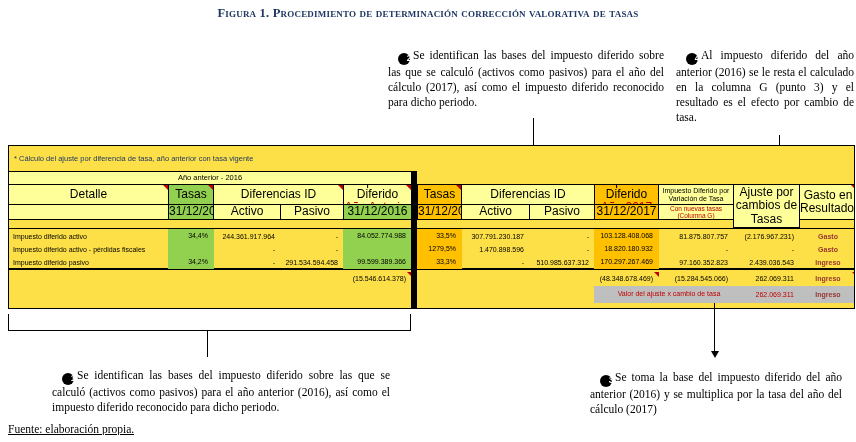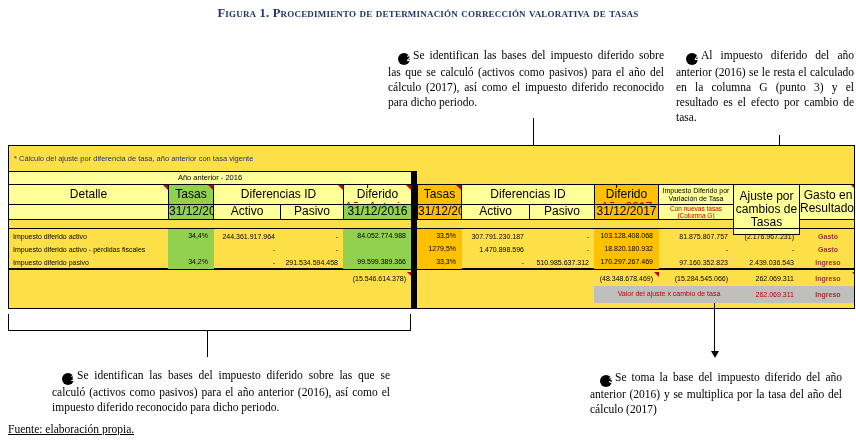--- a/index.html
+++ b/index.html
@@ -100,21 +100,21 @@
   <div class="c yl bd hdr" style="left:452px;top:38px;width:134px;height:21px;">
       <span>Diferencias ID</span>
     </div>
   <div class="c or bd hdr" style="left:585px;top:38px;width:65px;height:21px;">
       <span>Impuesto Diferido</span>
       <span class="red">Año 2017</span>
     </div>
   <div class="c yl bd hdr" style="left:649px;top:38px;width:76px;height:21px;font-size:7px;">
       <span>Impuesto Diferido por Variación de Tasa</span>
     </div>
-  <div class="c yl bd hdr" style="left:724px;top:38px;width:67px;height:51px;">
+  <div class="c yl bd hdr" style="left:724px;top:38px;width:67px;height:44px;">
       <span>Ajuste por cambios de Tasas</span>
     </div>
   <div class="c yl bd hdr" style="left:790px;top:38px;width:58px;height:36px;">
       <span>Gasto en Resultados</span>
       <span class="tri"></span>
     </div>
 
   <div class="c or bd hdr" style="left:408px;top:58px;width:45px;height:16px;">
       <span>31/12/2017</span>
     </div>

